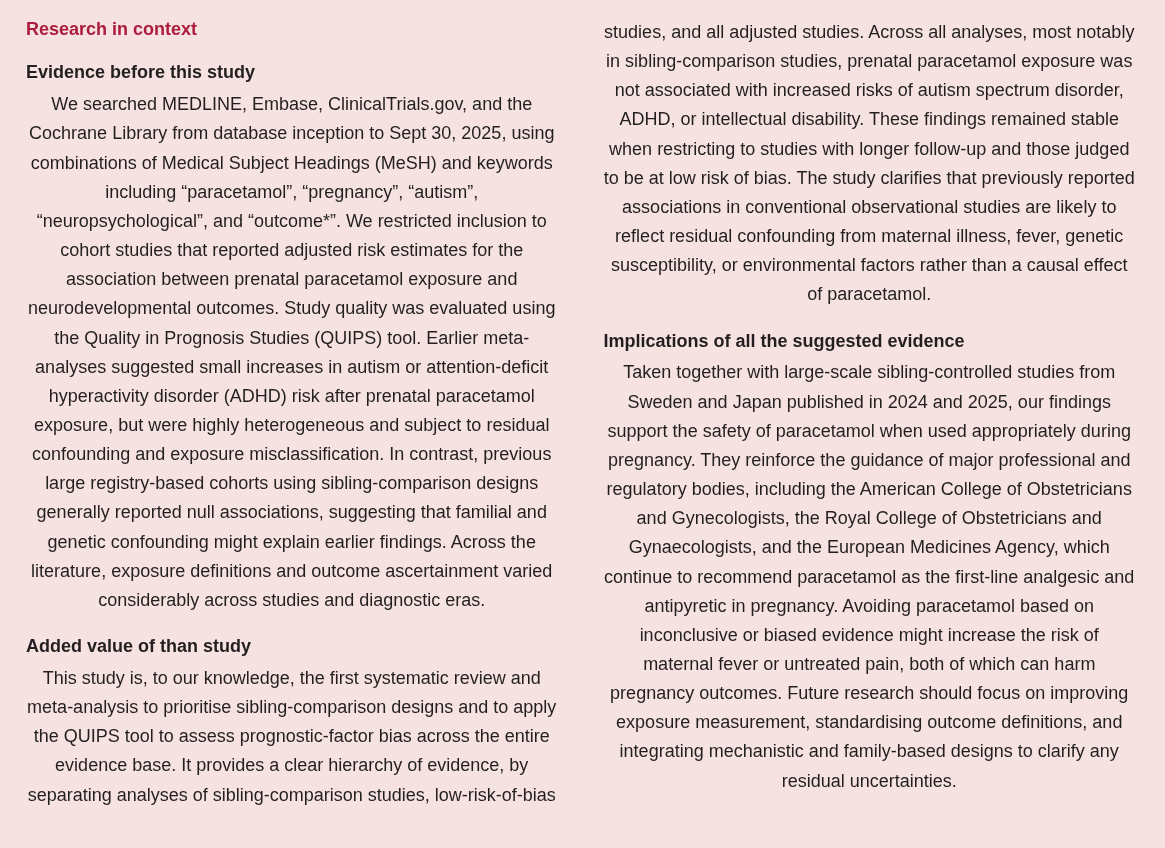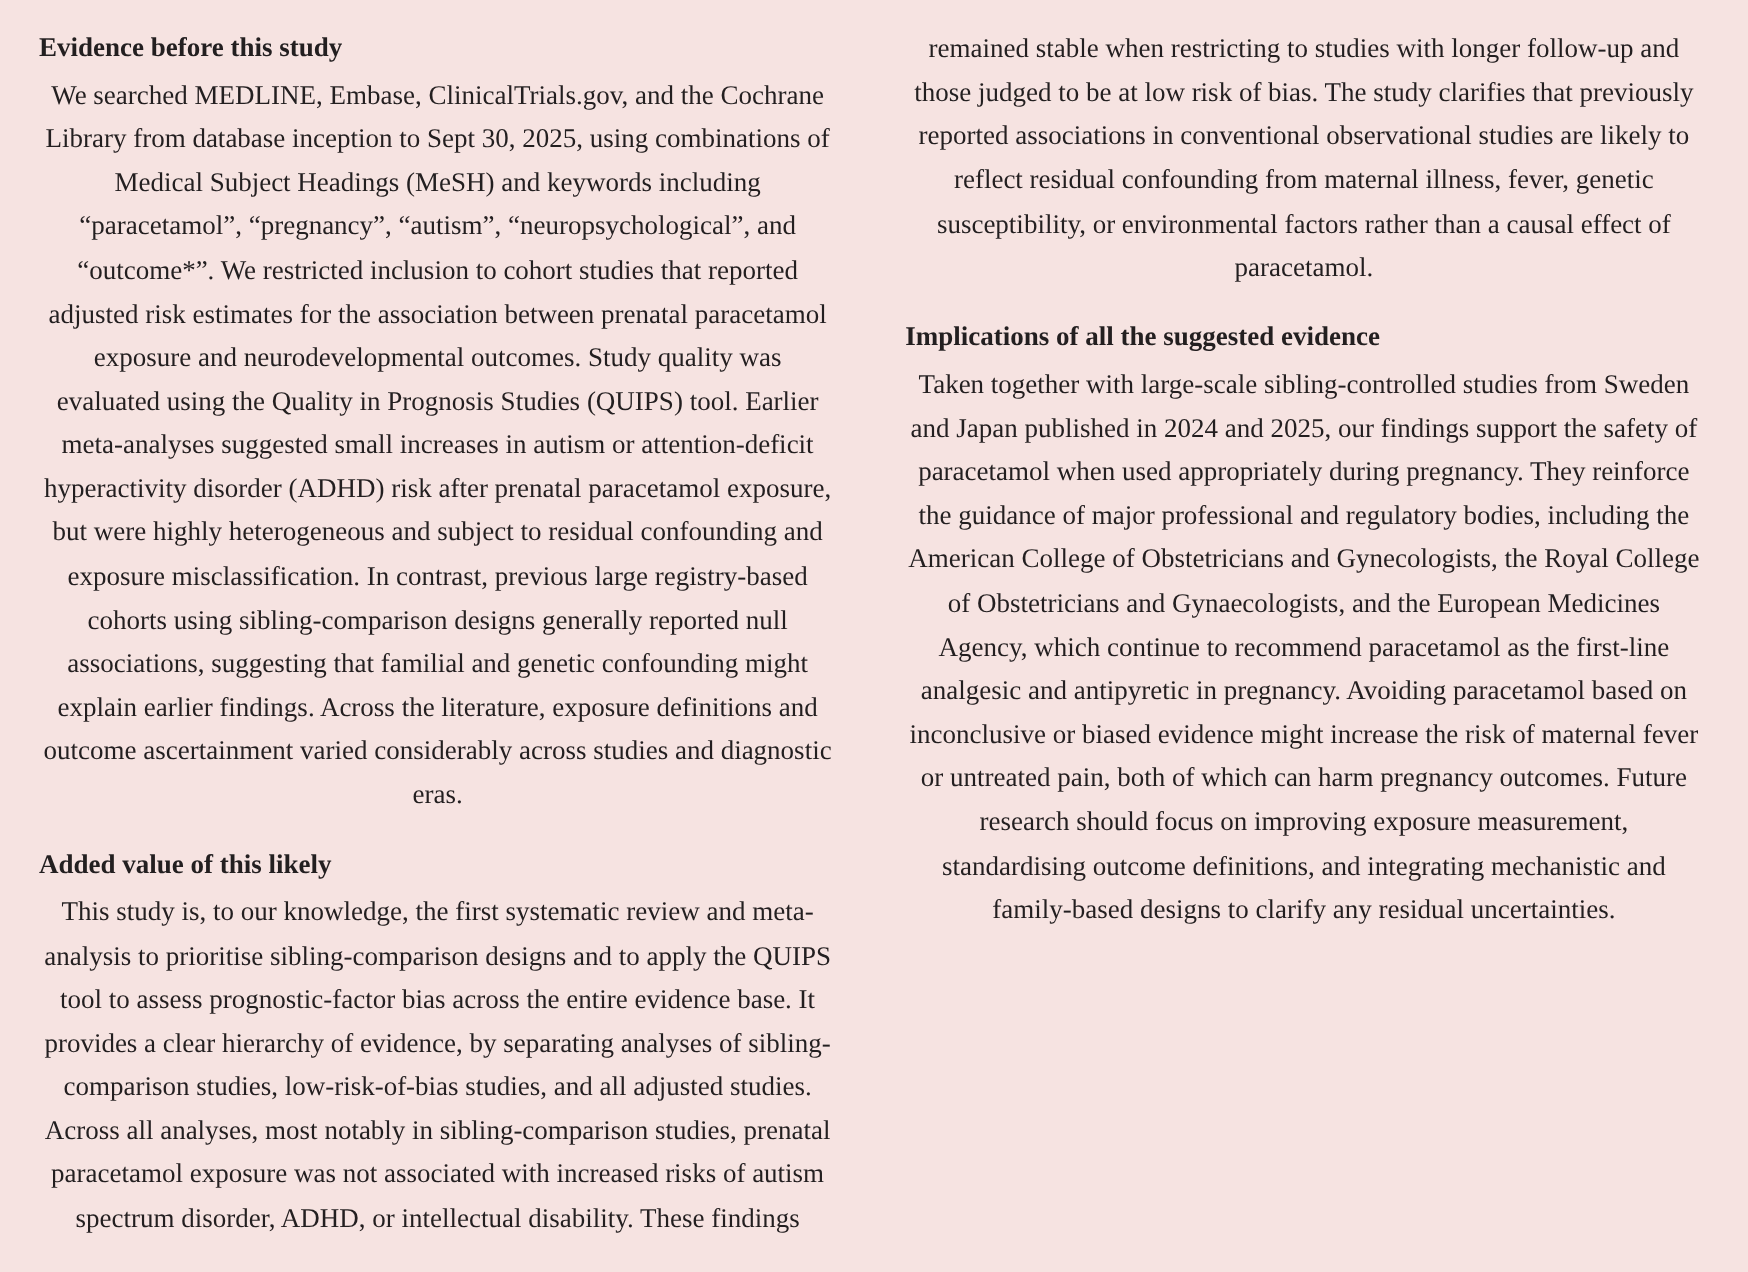--- a/index.html
+++ b/index.html
@@ -23,49 +23,50 @@
     column-fill: auto;
     height: 812px;
   }
   .panel-title {
     font-size: 18px;
     font-weight: bold;
     color: #ad1b3e;
     margin: 0 0 18px 0;
     line-height: 1.3;
   }
-  .section { margin: 0 0 18px 0; font-family: Liberation Serif, serif; }
+  .section { margin: 0 0 18px 0; }
   .section-heading {
     font-size: 18px;
     font-weight: bold;
     margin: 0 0 3px 0;
     line-height: 1.55;
     color: #231f20;
   }
   .section-body {
     font-size: 18px;
     line-height: 1.62;
     margin: 0;
     text-align: center;
   }
 </style>
 </head>
 <body>
 
 <div class="panel">
   <div class="columns">
 
+    <h2 class="panel-title">Research in context</h2>
 
     <div class="section">
       <h3 class="section-heading">Evidence before this study</h3>
       <p class="section-body">We searched MEDLINE, Embase, ClinicalTrials.gov, and the Cochrane Library from database inception to Sept 30, 2025, using combinations of Medical Subject Headings (MeSH) and keywords including “paracetamol”, “pregnancy”, “autism”, “neuropsychological”, and “outcome*”. We restricted inclusion to cohort studies that reported adjusted risk estimates for the association between prenatal paracetamol exposure and neurodevelopmental outcomes. Study quality was evaluated using the Quality in Prognosis Studies (QUIPS) tool. Earlier meta-analyses suggested small increases in autism or attention-deficit hyperactivity disorder (ADHD) risk after prenatal paracetamol exposure, but were highly heterogeneous and subject to residual confounding and exposure misclassification. In contrast, previous large registry-based cohorts using sibling-comparison designs generally reported null associations, suggesting that familial and genetic confounding might explain earlier findings. Across the literature, exposure definitions and outcome ascertainment varied considerably across studies and diagnostic eras.</p>
     </div>
 
     <div class="section">
-      <h3 class="section-heading">Added value of this likely</h3>
+      <h3 class="section-heading">Added value of than study</h3>
       <p class="section-body">This study is, to our knowledge, the first systematic review and meta-analysis to prioritise sibling-comparison designs and to apply the QUIPS tool to assess prognostic-factor bias across the entire evidence base. It provides a clear hierarchy of evidence, by separating analyses of sibling-comparison studies, low-risk-of-bias studies, and all adjusted studies. Across all analyses, most notably in sibling-comparison studies, prenatal paracetamol exposure was not associated with increased risks of autism spectrum disorder, ADHD, or intellectual disability. These findings remained stable when restricting to studies with longer follow-up and those judged to be at low risk of bias. The study clarifies that previously reported associations in conventional observational studies are likely to reflect residual confounding from maternal illness, fever, genetic susceptibility, or environmental factors rather than a causal effect of paracetamol.</p>
     </div>
 
     <div class="section">
       <h3 class="section-heading">Implications of all the suggested evidence</h3>
       <p class="section-body">Taken together with large-scale sibling-controlled studies from Sweden and Japan published in 2024 and 2025, our findings support the safety of paracetamol when used appropriately during pregnancy. They reinforce the guidance of major professional and regulatory bodies, including the American College of Obstetricians and Gynecologists, the Royal College of Obstetricians and Gynaecologists, and the European Medicines Agency, which continue to recommend paracetamol as the first-line analgesic and antipyretic in pregnancy. Avoiding paracetamol based on inconclusive or biased evidence might increase the risk of maternal fever or untreated pain, both of which can harm pregnancy outcomes. Future research should focus on improving exposure measurement, standardising outcome definitions, and integrating mechanistic and family-based designs to clarify any residual uncertainties.</p>
     </div>
 
   </div>
 </div>

